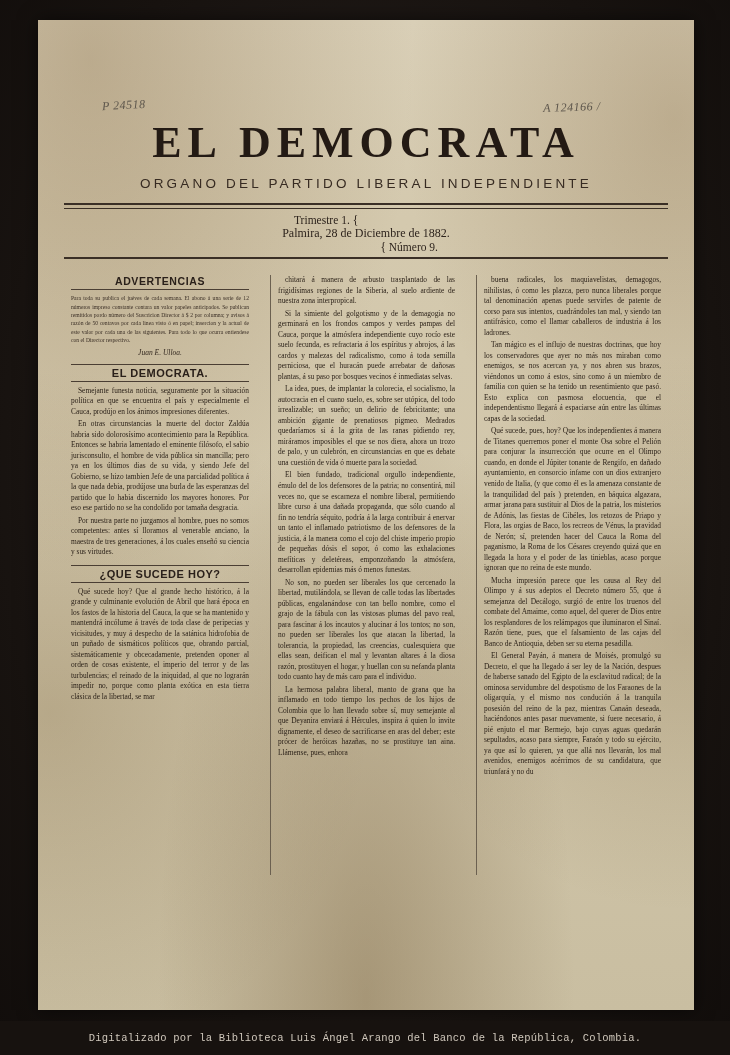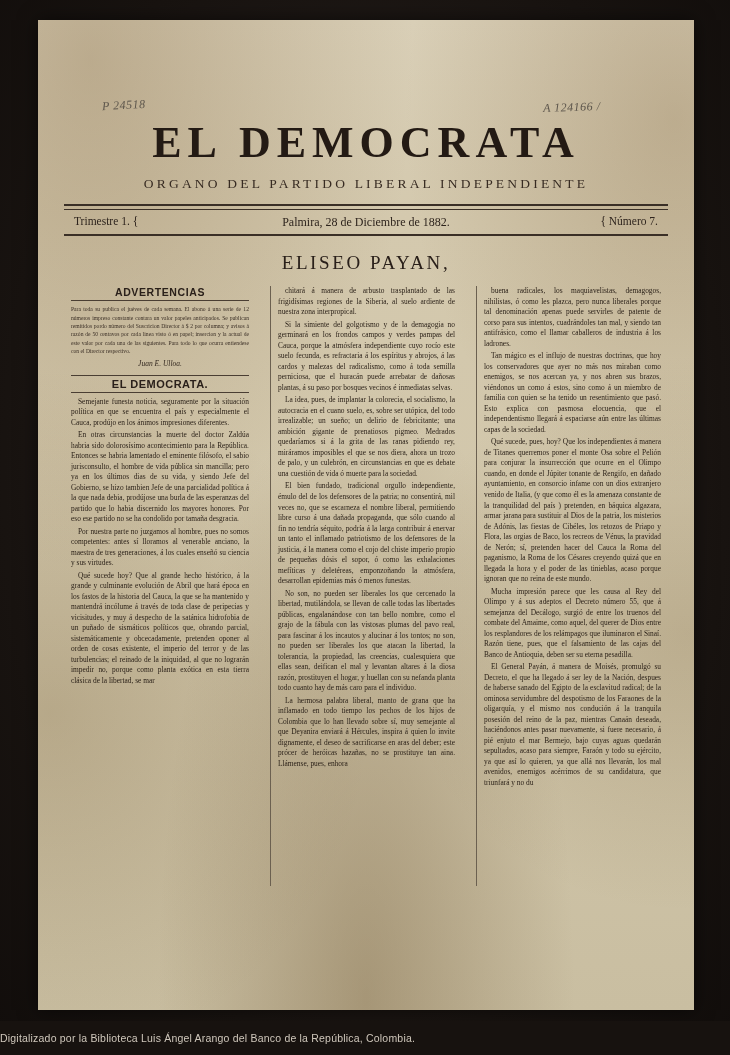--- a/index.html
+++ b/index.html
@@ -83,43 +83,45 @@
   .masthead-title {
     font-family: "Liberation Serif", serif;
     font-weight: bold;
     font-size: 44px;
     letter-spacing: 6px;
     color: #231a14;
     line-height: 1.05;
   }
   .masthead-title .gap { display: inline-block; width: 16px; }
   .masthead-sub {
-    font-family: Liberation Serif, serif;
+    font-family: Liberation Sans, sans-serif;
     font-size: 13.5px;
     letter-spacing: 3.2px;
     color: #372b22;
     margin-top: 10px;
   }
 
   .rule-double {
     margin: 12px 0 0 0;
     border-top: 2px solid #3a2f26;
     border-bottom: 1px solid #3a2f26;
     height: 3px;
   }
 
   
   .issue-bar {
     display: flex;
+    align-items: center;
     justify-content: space-between;
     font-family: "Liberation Serif", serif;
     font-size: 11.5px;
     padding: 5px 4px 4px 4px;
     color: #2e241d;
     border-bottom: 2px solid #3a2f26;
+    flex-direction: column;
   }
   .issue-bar .cell { white-space: nowrap; }
   .issue-bar .cell.left { width: 150px; text-align: left; padding-left: 6px; }
   .issue-bar .cell.center { flex: 1; text-align: center; font-size: 12px; }
   .issue-bar .cell.right { width: 150px; text-align: right; padding-right: 6px; }
   .brace { font-family: "Liberation Serif", serif; }
 
   
   .headline {
     text-align: center;
@@ -208,25 +210,25 @@
 
   
   .caption-bar {
     position: absolute;
     left: 0;
     right: 0;
     bottom: 0;
     height: 34px;
     background: #17120f;
     color: #cfc7bb;
-    font-family: Liberation Sans, sans-serif;
+    font-family: Liberation Mono, monospace;
     font-size: 10.5px;
     display: flex;
     align-items: center;
-    justify-content: flex-start;
+    justify-content: center;
     letter-spacing: .2px;
   }
 </style>
 </head>
 <body>
 
 <div class="viewer">
   <div class="scan-backdrop"></div>
 
   <div class="page">
@@ -245,38 +247,38 @@
       <div class="rule-double"></div>
 
       <div class="issue-bar">
         <div class="cell left">
           <span>Trimestre 1.</span>
           <span class="brace">{</span>
         </div>
         <div class="cell center">Palmira, 28 de Diciembre de 1882.</div>
         <div class="cell right">
           <span class="brace">{</span>
-          <span>Número 7.</span>
+          <span>Número 9.</span>
         </div>
       </div>
 
       <div class="headline">
-        <div class="headline-name">ELISEO PAYAN,</div>
       </div>
 
       <div class="columns">
 
         <div class="col">
           <div class="col-head boxed">ADVERTENCIAS</div>
           <div class="small-note">Para toda su publica el juéves de cada semana. El abono á una serie de 12 números impreso constante contara un valor papeles anticipados. Se publican remitidos pordo número del Suscricion Director á $ 2 por columna; y avisos á razón de 50 centavos por cada linea visto ó en papel; insercion y la actual de este valor por cada una de las siguientes. Para todo lo que ocurra entiendese con el Director respectivo.</div>
           <div class="sign">Juan E. Ulloa.</div>
           <div class="section-head">EL DEMOCRATA.</div>
           <p class="body">Semejante funesta noticia, seguramente por la situación política en que se encuentra el país y especialmente el Cauca, prodújo en los ánimos impresiones diferentes.</p>
           <p class="body">En otras circunstancias la muerte del doctor Zaldúa habria sido dolorosísimo acontecimiento para la República. Entonces se habria lamentado el eminente filósofo, el sabio jurisconsulto, el hombre de vida pública sin mancilla; pero ya en los últimos dias de su vida, y siendo Jefe del Gobierno, se hizo tambien Jefe de una parcialidad política á la que nada debia, prodújose una burla de las esperanzas del partido que lo habia discernido los mayores honores. Por eso ese partido no se ha condolido por tamaña desgracia.</p>
           <p class="body">Por nuestra parte no juzgamos al hombre, pues no somos competentes: antes sí lloramos al venerable anciano, la maestra de tres generaciones, á los cuales enseñó su ciencia y sus virtudes.</p>
+          <div class="section-head">¿QUE SUCEDE HOY?</div>
           <p class="body">Qué sucede hoy? Que al grande hecho histórico, á la grande y culminante evolución de Abril que hará época en los fastos de la historia del Cauca, la que se ha mantenido y mantendrá incólume á través de toda clase de peripecias y vicisitudes, y muy á despecho de la satánica hidrofobia de un puñado de sismáticos políticos que, obrando parcial, sistemáticamente y obcecadamente, pretenden oponer al orden de cosas existente, el imperio del terror y de las turbulencias; el reinado de la iniquidad, al que no lograrán impedir no, porque como planta exótica en esta tierra clásica de la libertad, se mar</p>
         </div>
 
         <div class="col">
           <p class="body">chitará á manera de arbusto trasplantado de las frigidísimas regiones de la Siberia, al suelo ardiente de nuestra zona interpropical.</p>
           <p class="body">Si la simiente del golgotismo y de la demagogia no germinará en los frondos campos y verdes pampas del Cauca, porque la atmósfera independiente cuyo rocío este suelo fecunda, es refractaria á los espíritus y abrojos, á las cardos y malezas del radicalismo, como á toda semilla perniciosa, que el huracán puede arrebatar de dañosas plantas, á su paso por bosques vecinos é inmediatas selvas.</p>
           <p class="body">La idea, pues, de implantar la colorecia, el socialismo, la autocracia en el cuano suelo, es, sobre ser utópica, del todo irrealizable; un sueño; un delirio de febricitante; una ambición gigante de prenatiosos pigmeo. Medrados quedaríamos si á la grita de las ranas pidiendo rey, miráramos imposibles el que se nos diera, ahora un trozo de palo, y un culebrón, en circunstancias en que es debate una cuestión de vida ó muerte para la sociedad.</p>
           <p class="body">El bien fundado, tradicional orgullo independiente, émulo del de los defensores de la patria; no consentirá, mil veces no, que se escarneza el nombre liberal, permitiendo libre curso á una dañada propaganda, que sólo cuando al fin no tendría séquito, podría á la larga contribuir á enervar un tanto el inflamado patriotismo de los defensores de la justicia, á la manera como el cojo del chiste imperio propio de pequeñas dósis el sopor, ó como las exhalaciones mefíticas y deletéreas, emponzoñando la atmósfera, desarrollan epidemias más ó menos funestas.</p>
           <p class="body">No son, no pueden ser liberales los que cercenado la libertad, mutilándola, se llevan de calle todas las libertades públicas, engalanándose con tan bello nombre, como el grajo de la fábula con las vistosas plumas del pavo real, para fascinar á los incautos y alucinar á los tontos; no son, no pueden ser liberales los que atacan la libertad, la tolerancia, la propiedad, las creencias, cualesquiera que ellas sean, deifican el mal y levantan altares á la diosa razón, prostituyen el hogar, y huellan con su nefanda planta todo cuanto hay de más caro para el individuo.</p>
           <p class="body">La hermosa palabra liberal, manto de grana que ha inflamado en todo tiempo los pechos de los hijos de Colombia que lo han llevado sobre sí, muy semejante al que Deyanira enviará á Hércules, inspira á quien lo invite dignamente, el deseo de sacrificarse en aras del deber; este prócer de heróicas hazañas, no se prostituye tan aina. Llámense, pues, enhora</p>

